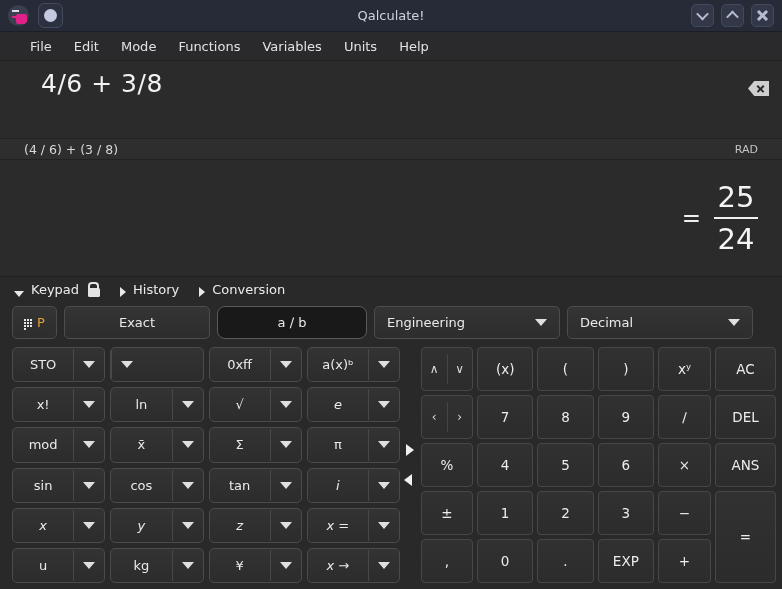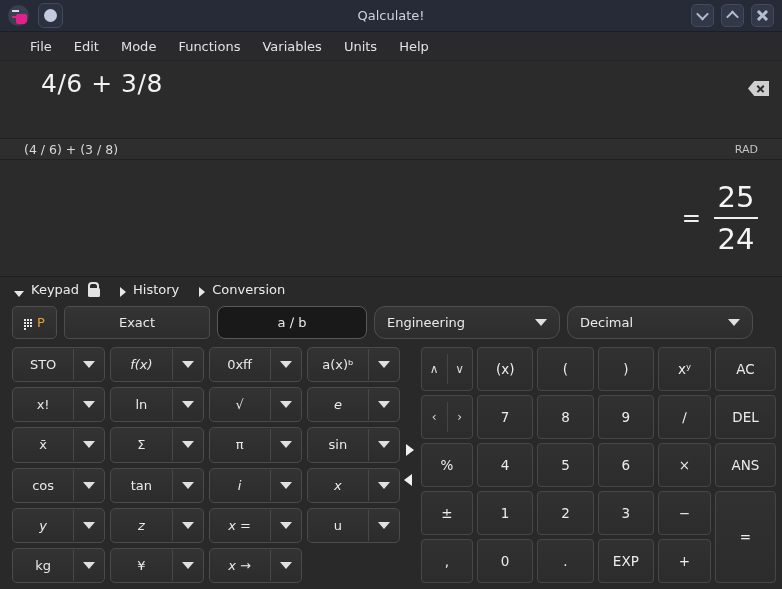--- a/index.html
+++ b/index.html
@@ -72,21 +72,21 @@
   .mode-row { position:absolute; top:29px; left:12px; display:flex; gap:7px; }
   .btn { height:33px; background:linear-gradient(#343434,#2d2d2d); border:1px solid #4d4d4d; border-radius:5px;
     display:flex; align-items:center; justify-content:center; font-size:13px; color:#eaeaea; }
   .btn-p { width:45px; gap:5px; }
   .dots-grid { width:8px; height:8px; position:relative; }
   .dots-grid::before { content:""; position:absolute; width:2px; height:2px; background:#e8e8e8;
     box-shadow:3px 0 #e8e8e8, 6px 0 #e8e8e8, 0 3px #e8e8e8, 3px 3px #e8e8e8, 6px 3px #e8e8e8, 0 6px #e8e8e8, 3px 6px #e8e8e8, 6px 6px #e8e8e8, 0 9px #e8e8e8; }
   .p-letter { color:#e5a033; font-size:13px; }
   .btn-exact { width:146px; }
   .btn-frac { width:150px; background:#191919; border-color:#5a5a5a;border-radius:8px; }
-  .combo { width:186px; justify-content:space-between; padding:0 12px;border-radius:11px; }
+  .combo { width:186px; justify-content:space-between; padding:0 12px; }
   .tri-dd { width:0; height:0; border-left:6px solid transparent; border-right:6px solid transparent; border-top:7px solid #e0e0e0; }
 
   
   .keypad { position:absolute; top:70px; left:0; width:782px; height:242px; }
   .kp-left { position:absolute; left:12px; top:0; width:388px; height:236px;
     display:grid; grid-template-columns:repeat(4,1fr); grid-template-rows:repeat(6,1fr); gap:5px; }
   .kbtn { background:linear-gradient(#333333,#2c2c2c); border:1px solid #4b4b4b; border-radius:5px;
     display:flex; align-items:stretch; overflow:hidden; }
   .kbl { flex:1; display:flex; align-items:center; justify-content:center; font-size:13px; color:#eaeaea; }
   .kbl.it { font-style:italic; }
@@ -200,21 +200,20 @@
 
       <div class="kp-left">
         <div class="kbtn">
             <span class="kbl">STO</span>
             <span class="ksep"></span>
             <span class="karrow">
               <i class="tri-dd"></i>
             </span>
           </div>
         <div class="kbtn">
-            <span class="kbl it">f(x)</span>
             <span class="ksep"></span>
             <span class="karrow">
               <i class="tri-dd"></i>
             </span>
           </div>
         <div class="kbtn">
             <span class="kbl">0xff</span>
             <span class="ksep"></span>
             <span class="karrow">
               <i class="tri-dd"></i>
@@ -250,20 +249,27 @@
             </span>
           </div>
         <div class="kbtn">
             <span class="kbl it">e</span>
             <span class="ksep"></span>
             <span class="karrow">
               <i class="tri-dd"></i>
             </span>
           </div>
 
+        <div class="kbtn">
+            <span class="kbl">mod</span>
+            <span class="ksep"></span>
+            <span class="karrow">
+              <i class="tri-dd"></i>
+            </span>
+          </div>
         <div class="kbtn">
             <span class="kbl">x̄</span>
             <span class="ksep"></span>
             <span class="karrow">
               <i class="tri-dd"></i>
             </span>
           </div>
         <div class="kbtn">
             <span class="kbl">Σ</span>
             <span class="ksep"></span>

